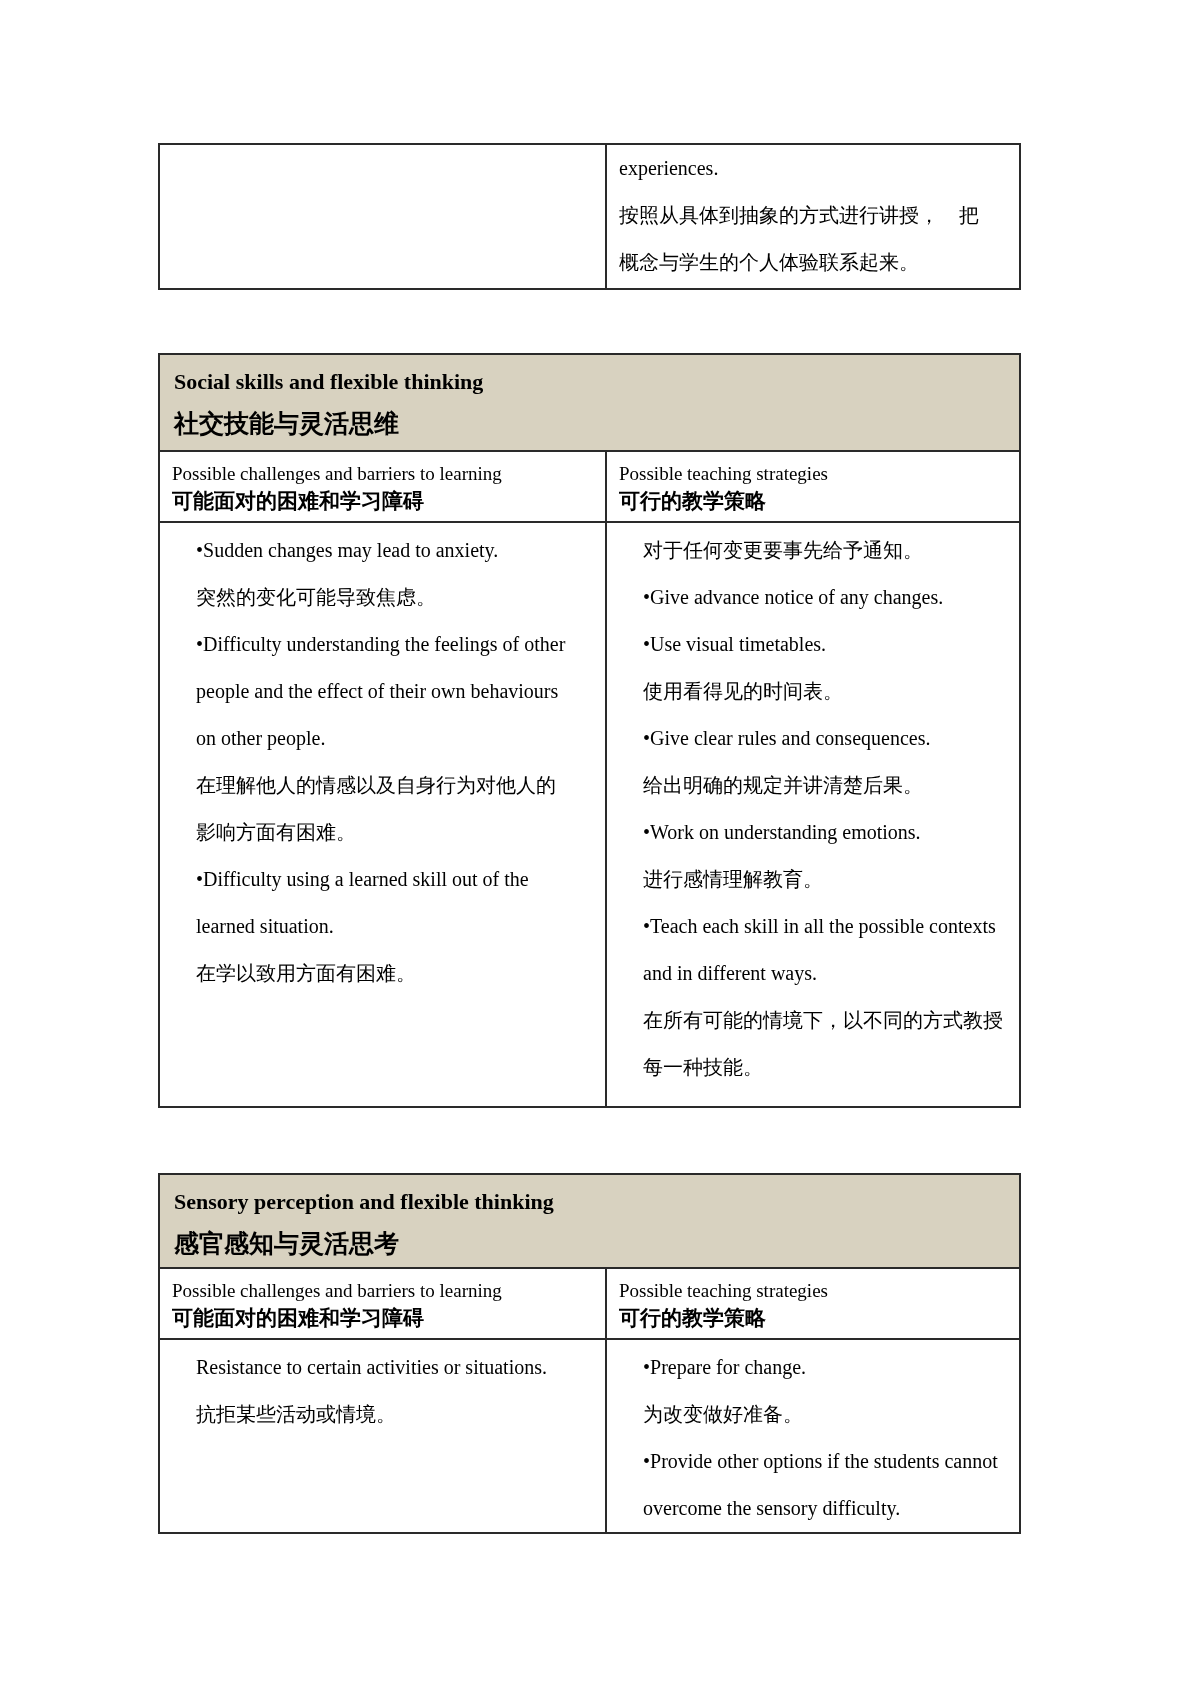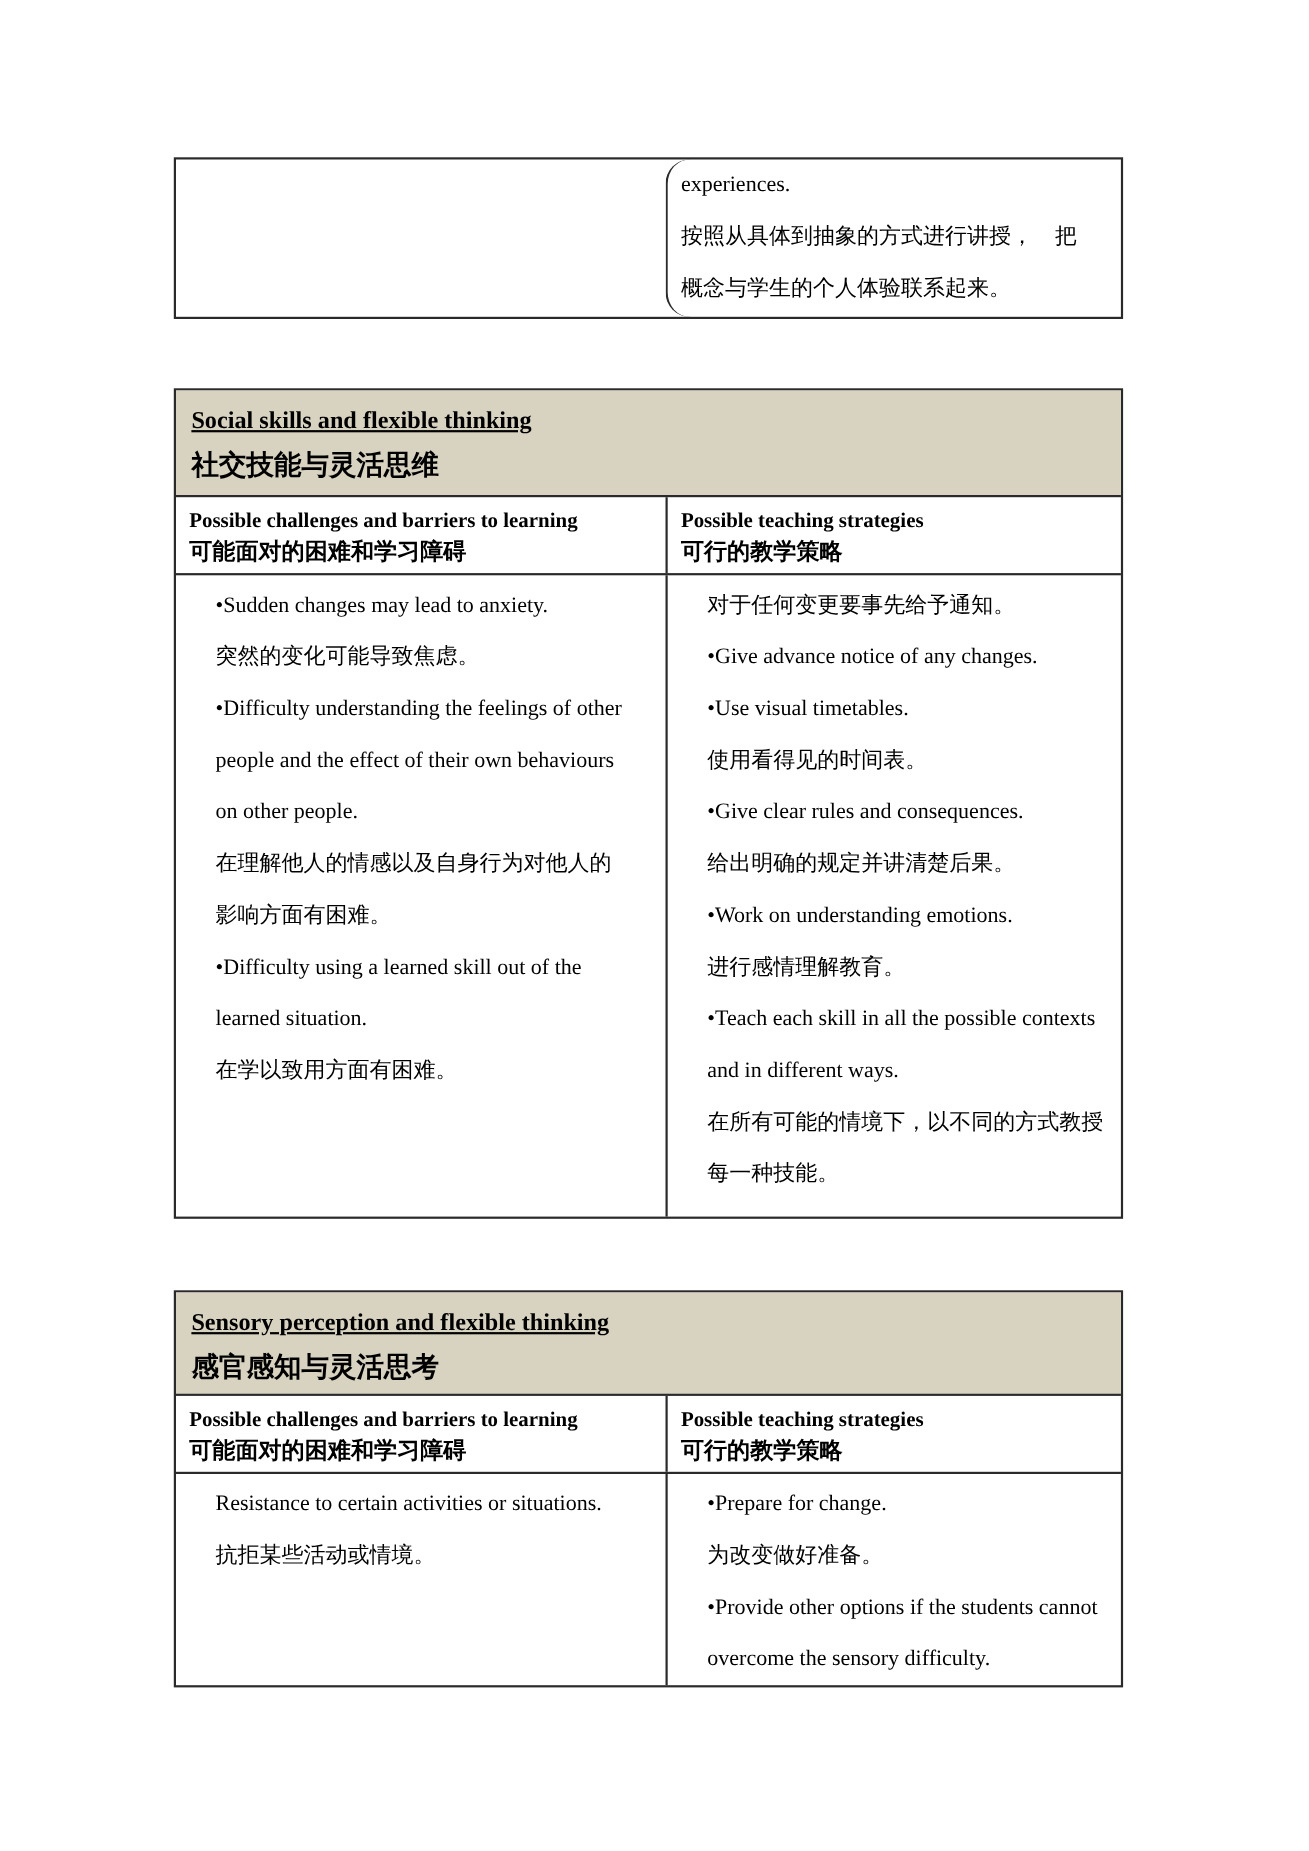--- a/index.html
+++ b/index.html
@@ -27,36 +27,36 @@
   .ln{
     font-size:20px;
     line-height:47px;
     white-space:pre-wrap;
   }
   .hdr{
     background:#d8d2c0;
     padding:7px 14px 0 14px;
     box-sizing:border-box;
   }
-  .hdr .title-en{font-weight:bold;font-size:22px;line-height:40px;text-decoration:underline;}
+  .hdr .title-en{font-weight:bold;font-size:22px;line-height:40px;}
   .hdr .title-zh{font-weight:bold;font-size:25px;line-height:44px;}
-  .colhead .h-en{font-weight:bold;font-size:19px;line-height:26px;}
+  .colhead .h-en{font-weight:normal;font-size:19px;line-height:26px;}
   .colhead .h-zh{font-weight:bold;font-size:21px;line-height:29px;}
   .colhead .cell{padding-top:9px;}
   .body-row .cell{padding-top:4px;padding-left:36px;}
 </style>
 </head>
 <body>
 
 <div class="page">
 
   <div class="tbl" style="top:143px;height:147px;">
     <div class="trow" style="height:143px;">
       <div class="cell left"></div>
-      <div class="cell right" style="padding-top:0;border-radius:22px;">
+      <div class="cell right" style="padding-top:0;">
         <div class="ln">experiences.</div>
         <div class="ln">按照从具体到抽象的方式进行讲授，　把</div>
         <div class="ln">概念与学生的个人体验联系起来。</div>
       </div>
     </div>
   </div>
 
   <div class="tbl" style="top:353px;">
     <div class="trow hdr" style="height:95px;display:block;">
       <div class="title-en">Social skills and flexible thinking</div>

